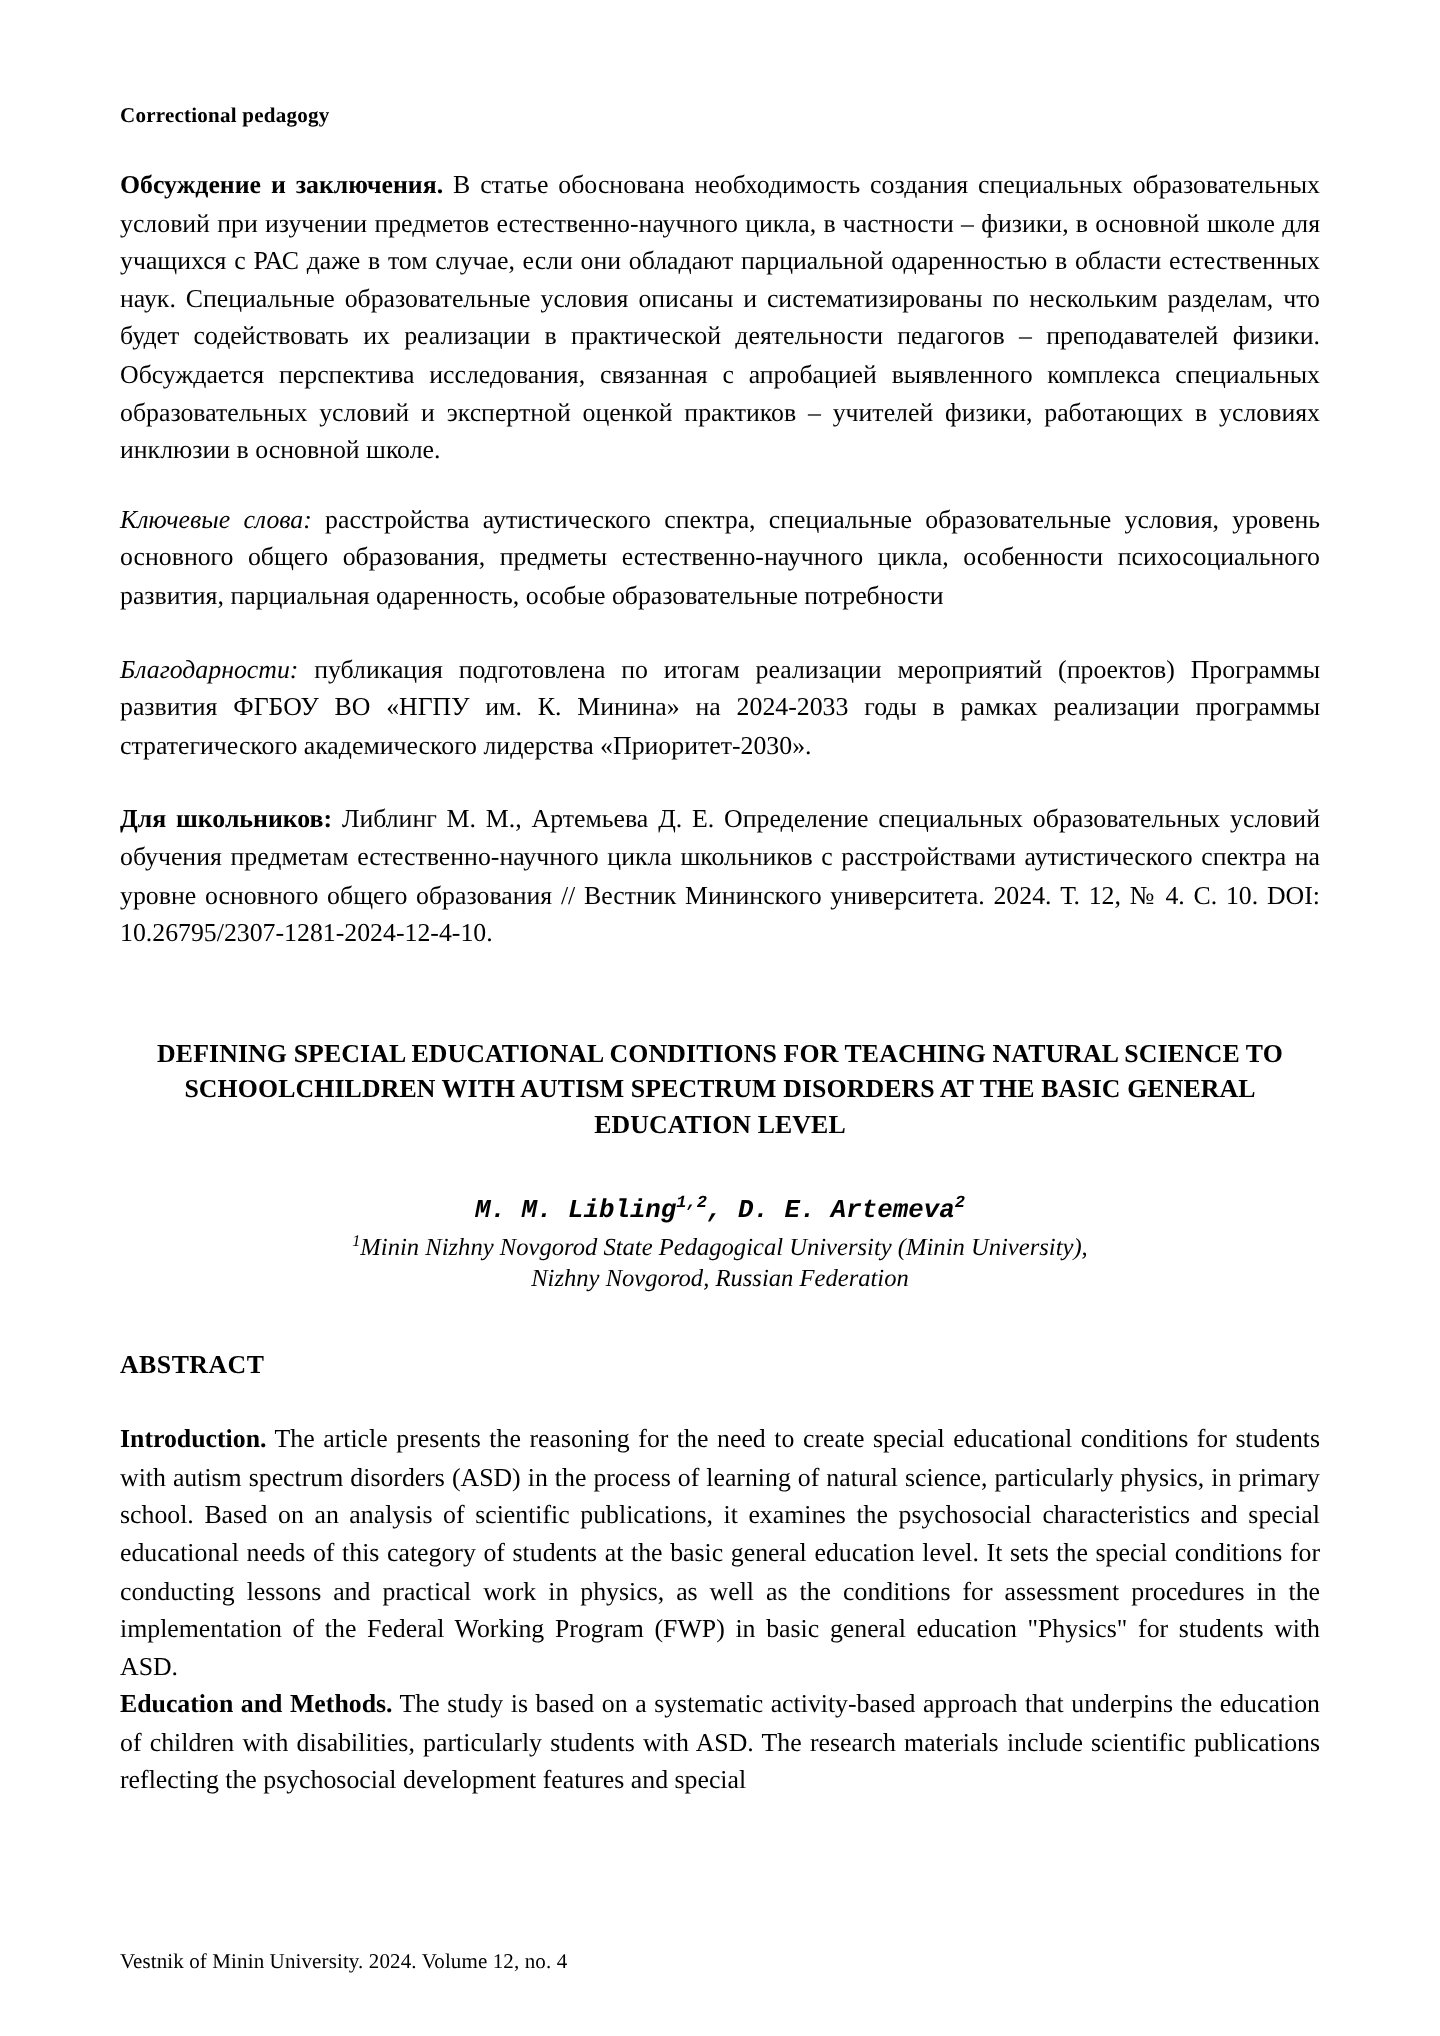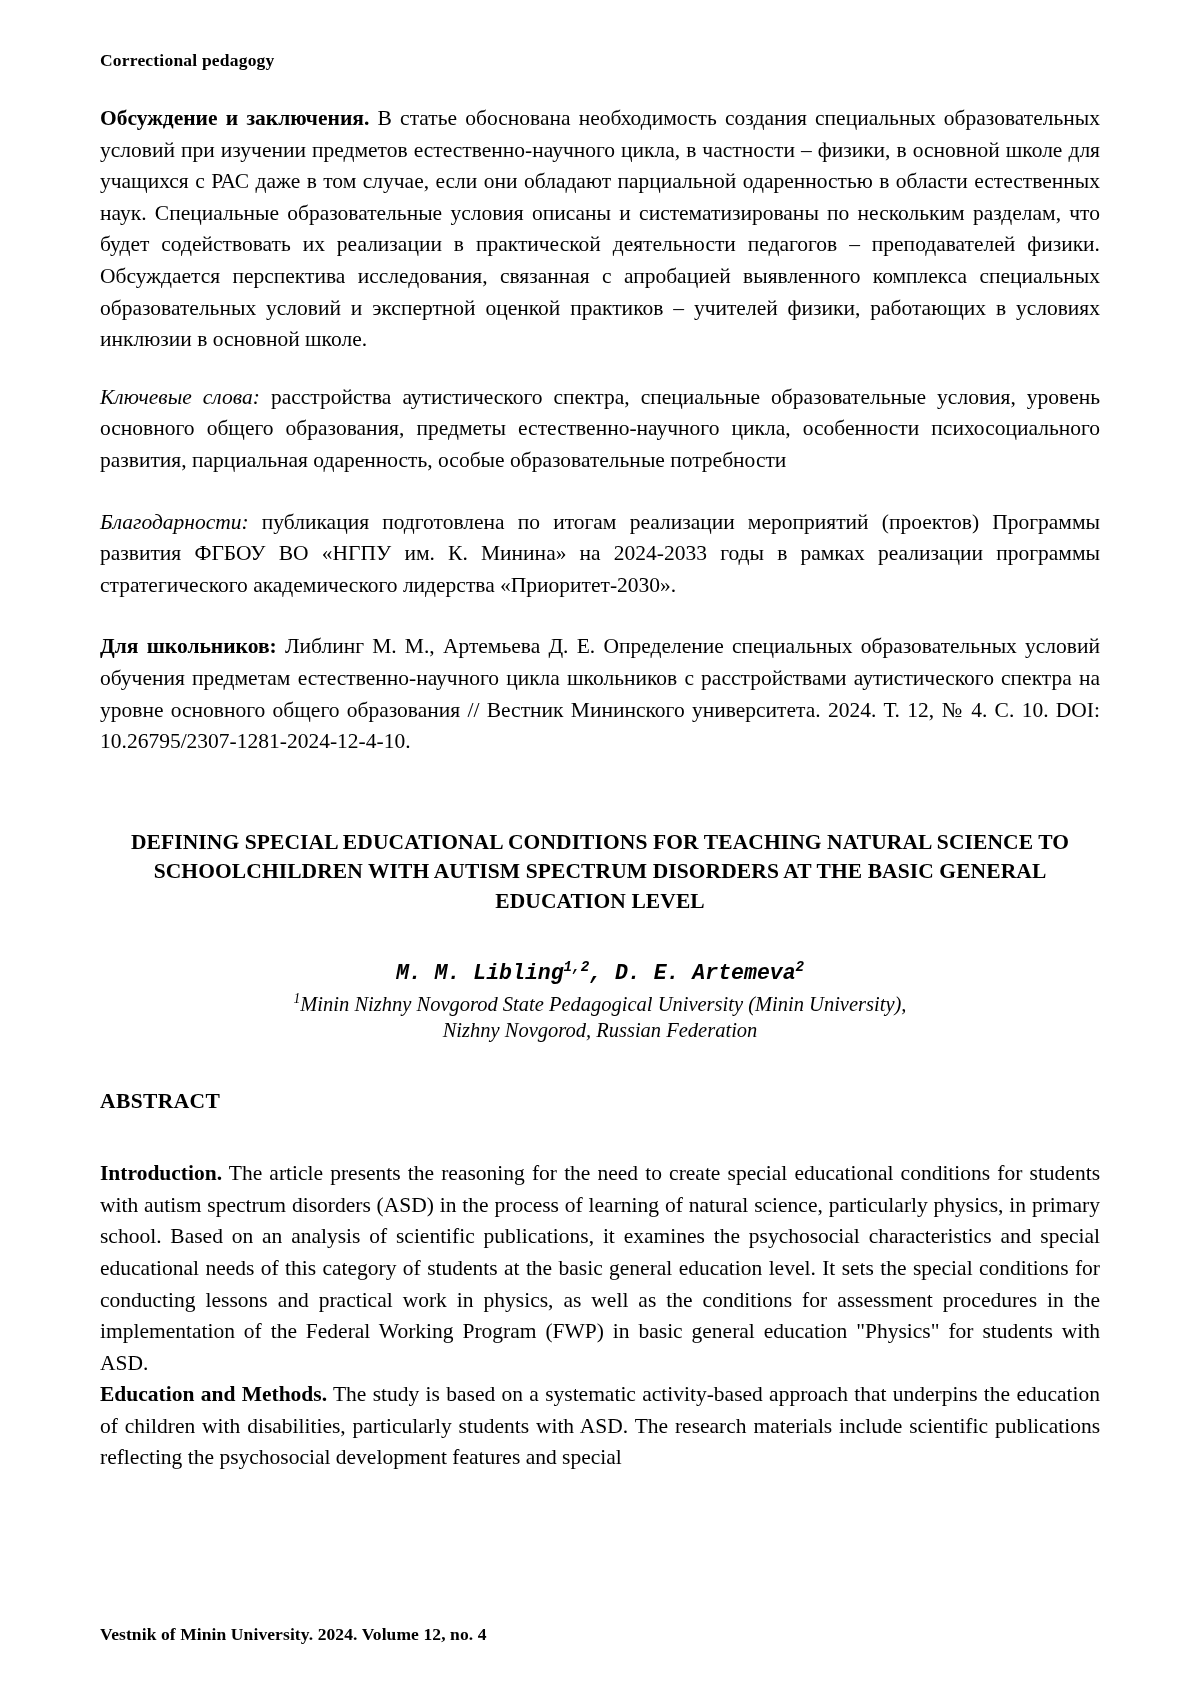--- a/index.html
+++ b/index.html
@@ -8,21 +8,21 @@
     background: #ffffff;
   }
   body {
     font-family: "Liberation Serif", "DejaVu Serif", serif;
     color: #000000;
   }
   .page {
     width: 1200px;
     height: 1697px;
     box-sizing: border-box;
-    padding: 50px 100px 0 100px;
+    padding: 86px 100px 0 100px;
     position: relative;
     background: #ffffff;
   }
   .running-head {
     font-family: "Liberation Serif", serif;
     font-weight: bold;
     font-size: 17.5px;
     letter-spacing: 0.2px;
     margin-bottom: 32px;
   }
@@ -73,30 +73,30 @@
     vertical-align: super;
     line-height: 0;
   }
   .abstract-head {
     margin-top: 46px;
     font-weight: bold;
     font-size: 21.5px;
     letter-spacing: 0.4px;
   }
   .abstract-body {
-    margin-top: 44px;
+    margin-top: 34px;
   }
   .abstract-body p {
     text-align: justify;
   }
   .footer {
     position: absolute;
     left: 100px;
     bottom: 52px;
-    font-weight: bold;
+    font-weight: normal;
     font-size: 17.5px;
     letter-spacing: 0.1px;
   }
 </style>
 </head>
 <body>
 
 <div class="page">
 
   <div class="running-head">Correctional pedagogy</div>

